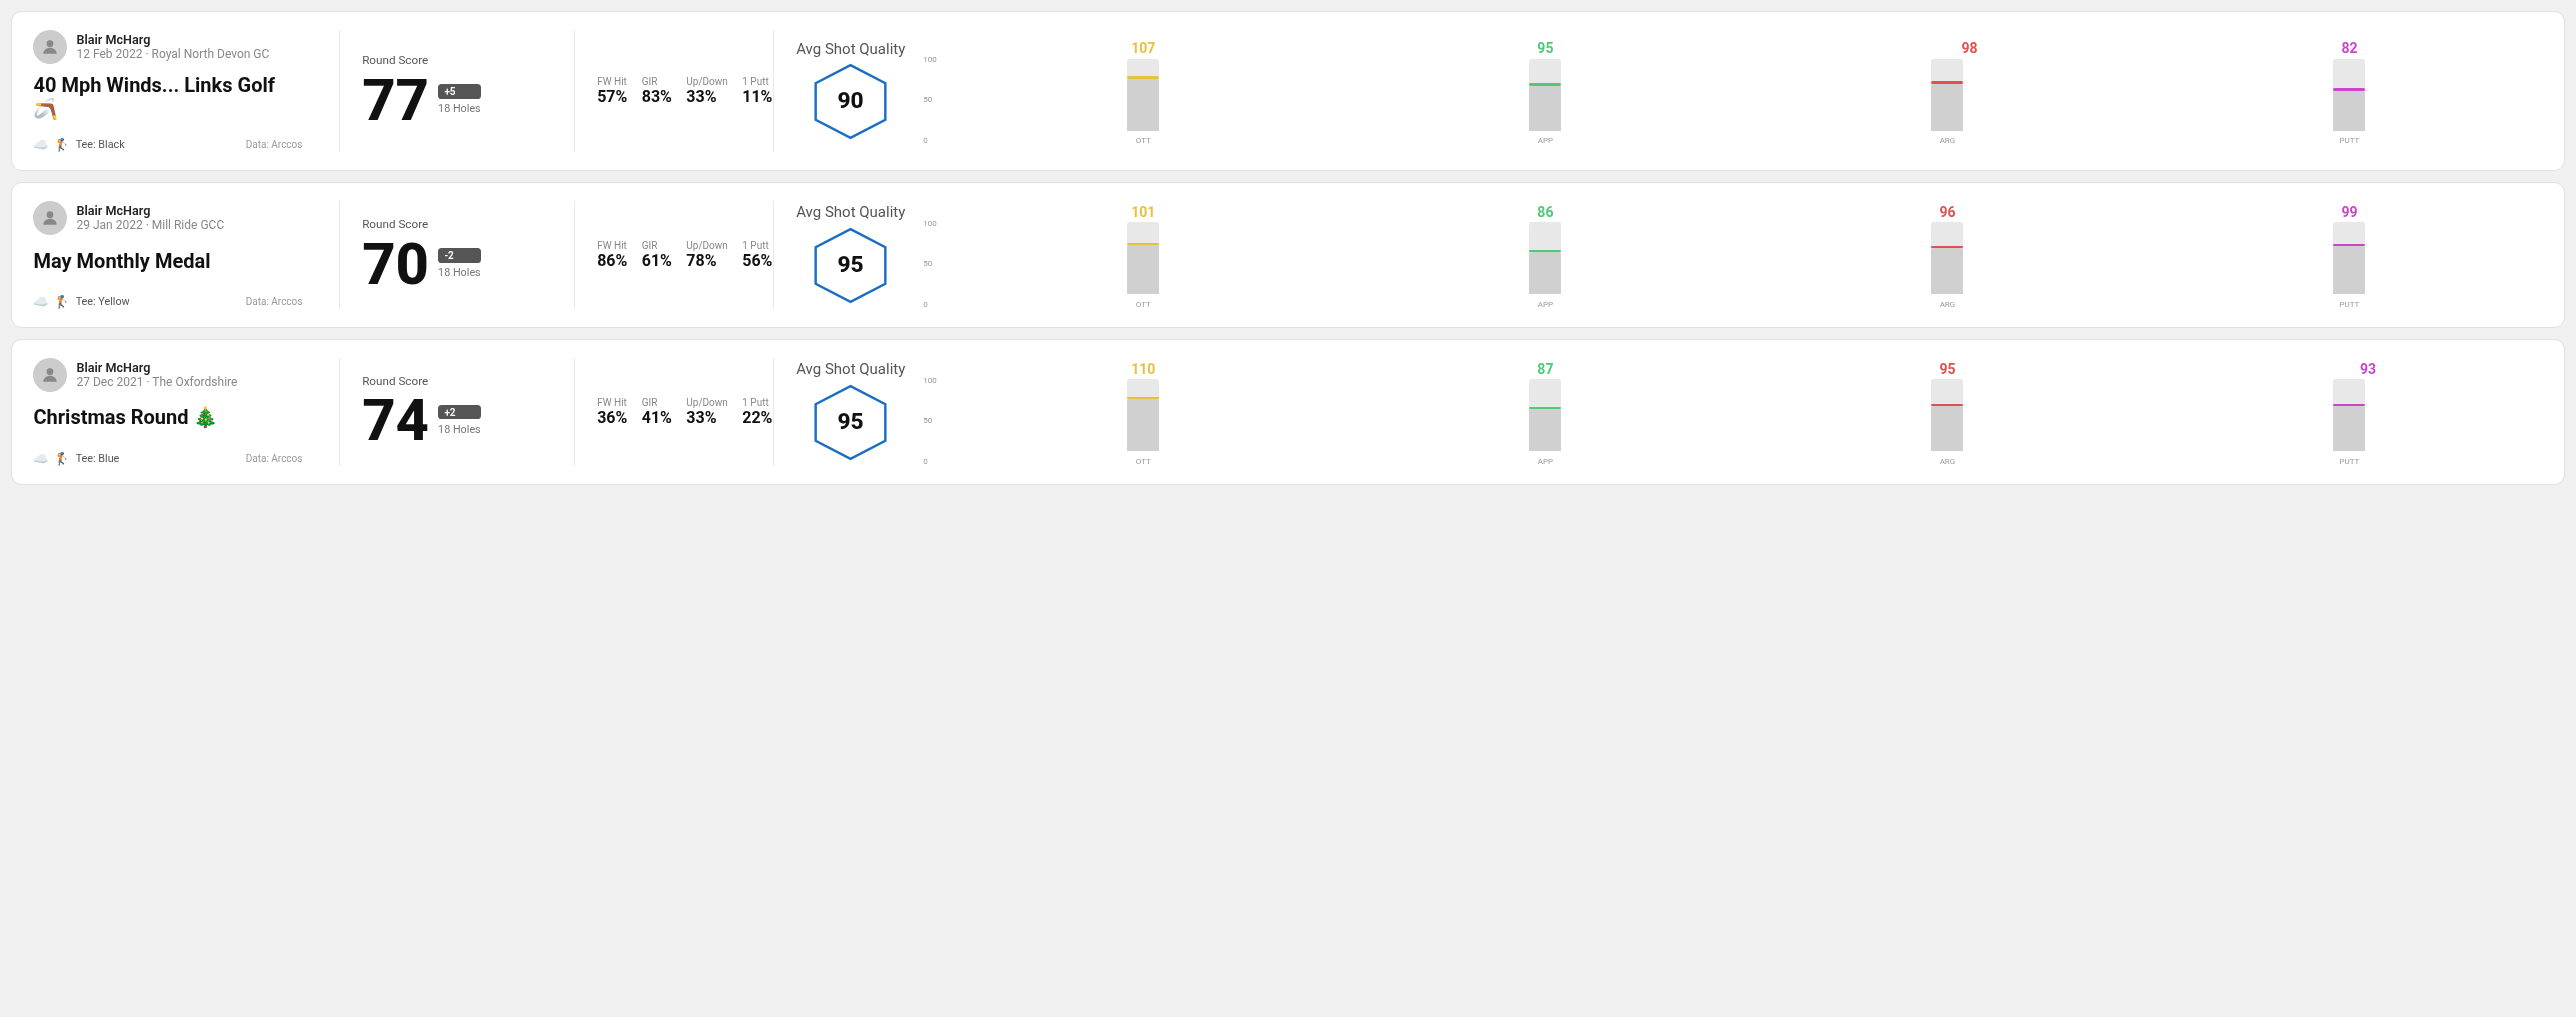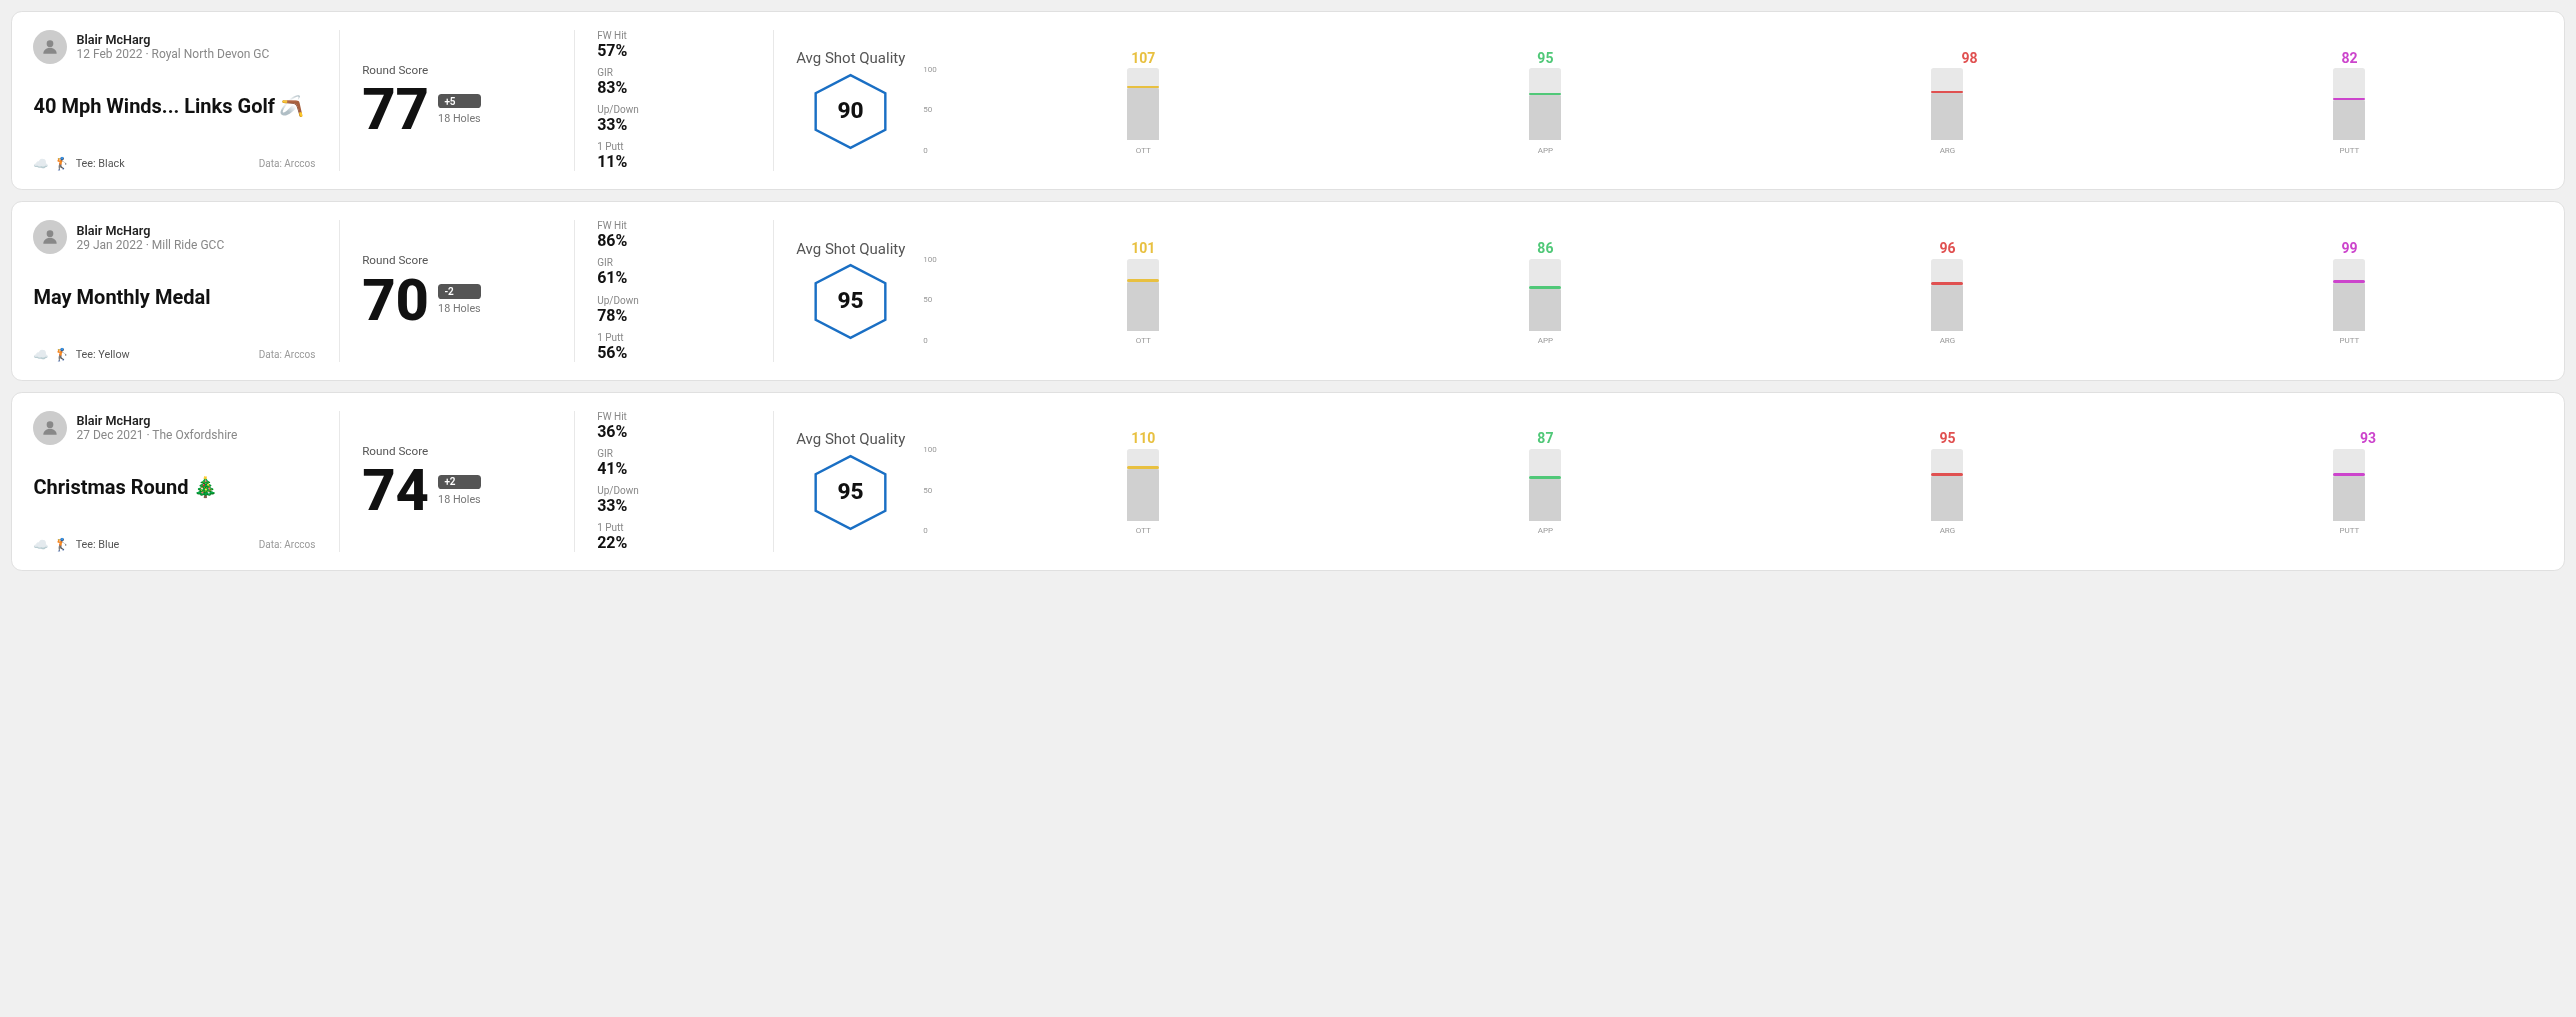--- a/index.html
+++ b/index.html
@@ -15,21 +15,21 @@
       border: 0.9px solid #e0e0e0;
       margin-bottom: 10.8px;
       padding: 18px 21.7px;
       display: flex;
       align-items: stretch;
       gap: 0;
     }
     .left-section {
       width: 307px;
       flex-shrink: 0;
-      padding-right: 24px;
+      padding-right: 37px;
       border-right: 0.9px solid #e8e8e8;
       display: flex;
       flex-direction: column;
       justify-content: space-between;
     }
     .user-row {
       display: flex;
       align-items: center;
       gap: 9px;
       margin-bottom: 9px;
@@ -128,21 +128,21 @@
       flex-shrink: 0;
       padding: 0 21.7px;
       border-right: 0.9px solid #e8e8e8;
       display: flex;
       flex-direction: column;
       justify-content: center;
       gap: 9px;
     }
     .stats-grid {
       display: grid;
-      grid-template-columns: 1fr;
+      grid-template-columns: 1fr 1fr 1fr 1fr;
       gap: 7.2px 14.4px;
     }
     .stat-item .stat-label {
       font-size: 10px;
       color: #888;
     }
     .stat-item .stat-value {
       font-size: 16px;
       font-weight: 700;
       color: #111;

